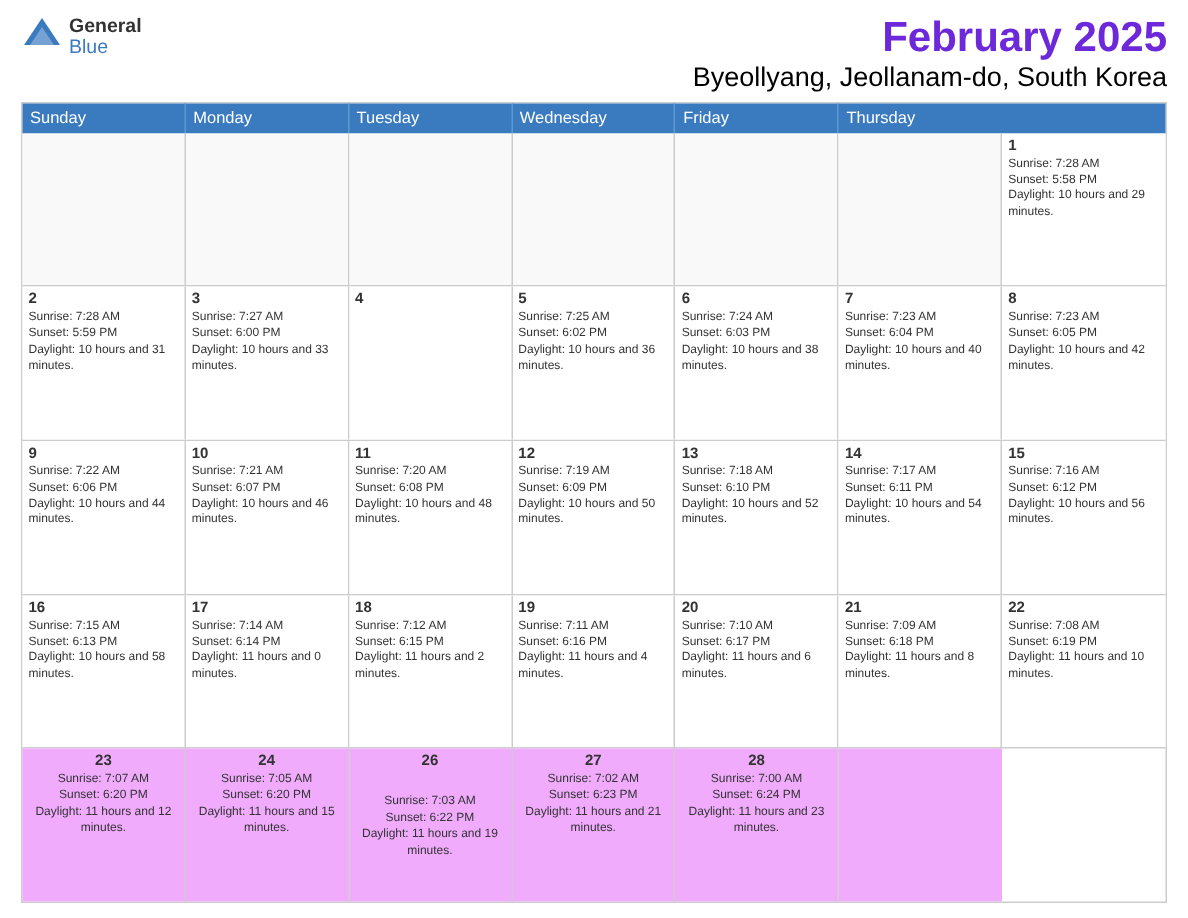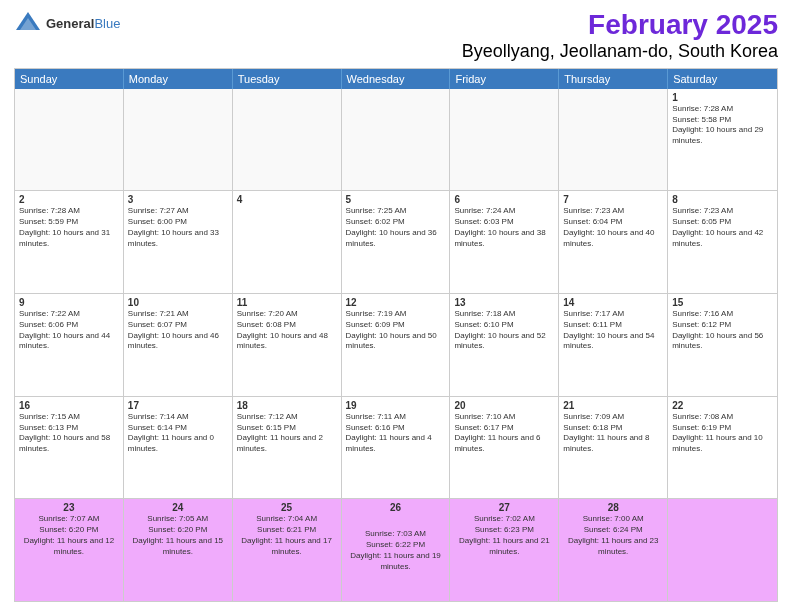--- a/index.html
+++ b/index.html
@@ -23,21 +23,21 @@
       align-items: flex-start;
       margin-bottom: 6px;
     }
     .logo {
       display: flex;
       align-items: center;
       gap: 4px;
     }
     .logo-text {
       display: flex;
-      flex-direction: row;
+      flex-direction: column;
       line-height: 1.1;
     }
     .logo-general {
       font-size: 13px;
       font-weight: bold;
       color: #333;
     }
     .logo-blue {
       font-size: 13px;
       font-weight: normal;
@@ -137,21 +137,20 @@
   </div>
 
   <div class="calendar">
     <div class="cal-header">
     <div class="cal-header-cell">Sunday</div>
         <div class="cal-header-cell">Monday</div>
         <div class="cal-header-cell">Tuesday</div>
         <div class="cal-header-cell">Wednesday</div>
         <div class="cal-header-cell">Friday</div>
         <div class="cal-header-cell">Thursday</div>
-        <div class="cal-header-cell">Saturday</div>
       </div>
     <div class="cal-body">
     <div class="cal-row">
           <div class="cal-cell empty"></div>
           <div class="cal-cell empty"></div>
           <div class="cal-cell empty"></div>
           <div class="cal-cell empty"></div>
           <div class="cal-cell empty"></div>
           <div class="cal-cell empty"></div>
           <div class="cal-cell">
@@ -295,26 +294,20 @@
             <span class="day-num">23</span>
             <div class="cell-text" style="white-space: pre-line;">Sunrise: 7:07 AM
 Sunset: 6:20 PM
 Daylight: 11 hours and 12 minutes.</div>
           </div>
           <div class="cal-cell shaded">
             <span class="day-num">24</span>
             <div class="cell-text" style="white-space: pre-line;">Sunrise: 7:05 AM
 Sunset: 6:20 PM
 Daylight: 11 hours and 15 minutes.</div>
-          </div>
-          <div class="cal-cell shaded">
-            <span class="day-num">25</span>
-            <div class="cell-text" style="white-space: pre-line;">Sunrise: 7:04 AM
-Sunset: 6:21 PM
-Daylight: 11 hours and 17 minutes.</div>
           </div>
           <div class="cal-cell shaded">
             <span class="day-num">26</span>
             <div class="cell-text" style="white-space: pre-line; margin-top: 16px;">Sunrise: 7:03 AM
 Sunset: 6:22 PM
 Daylight: 11 hours and 19 minutes.</div>
           </div>
           <div class="cal-cell shaded">
             <span class="day-num">27</span>
             <div class="cell-text" style="white-space: pre-line;">Sunrise: 7:02 AM

